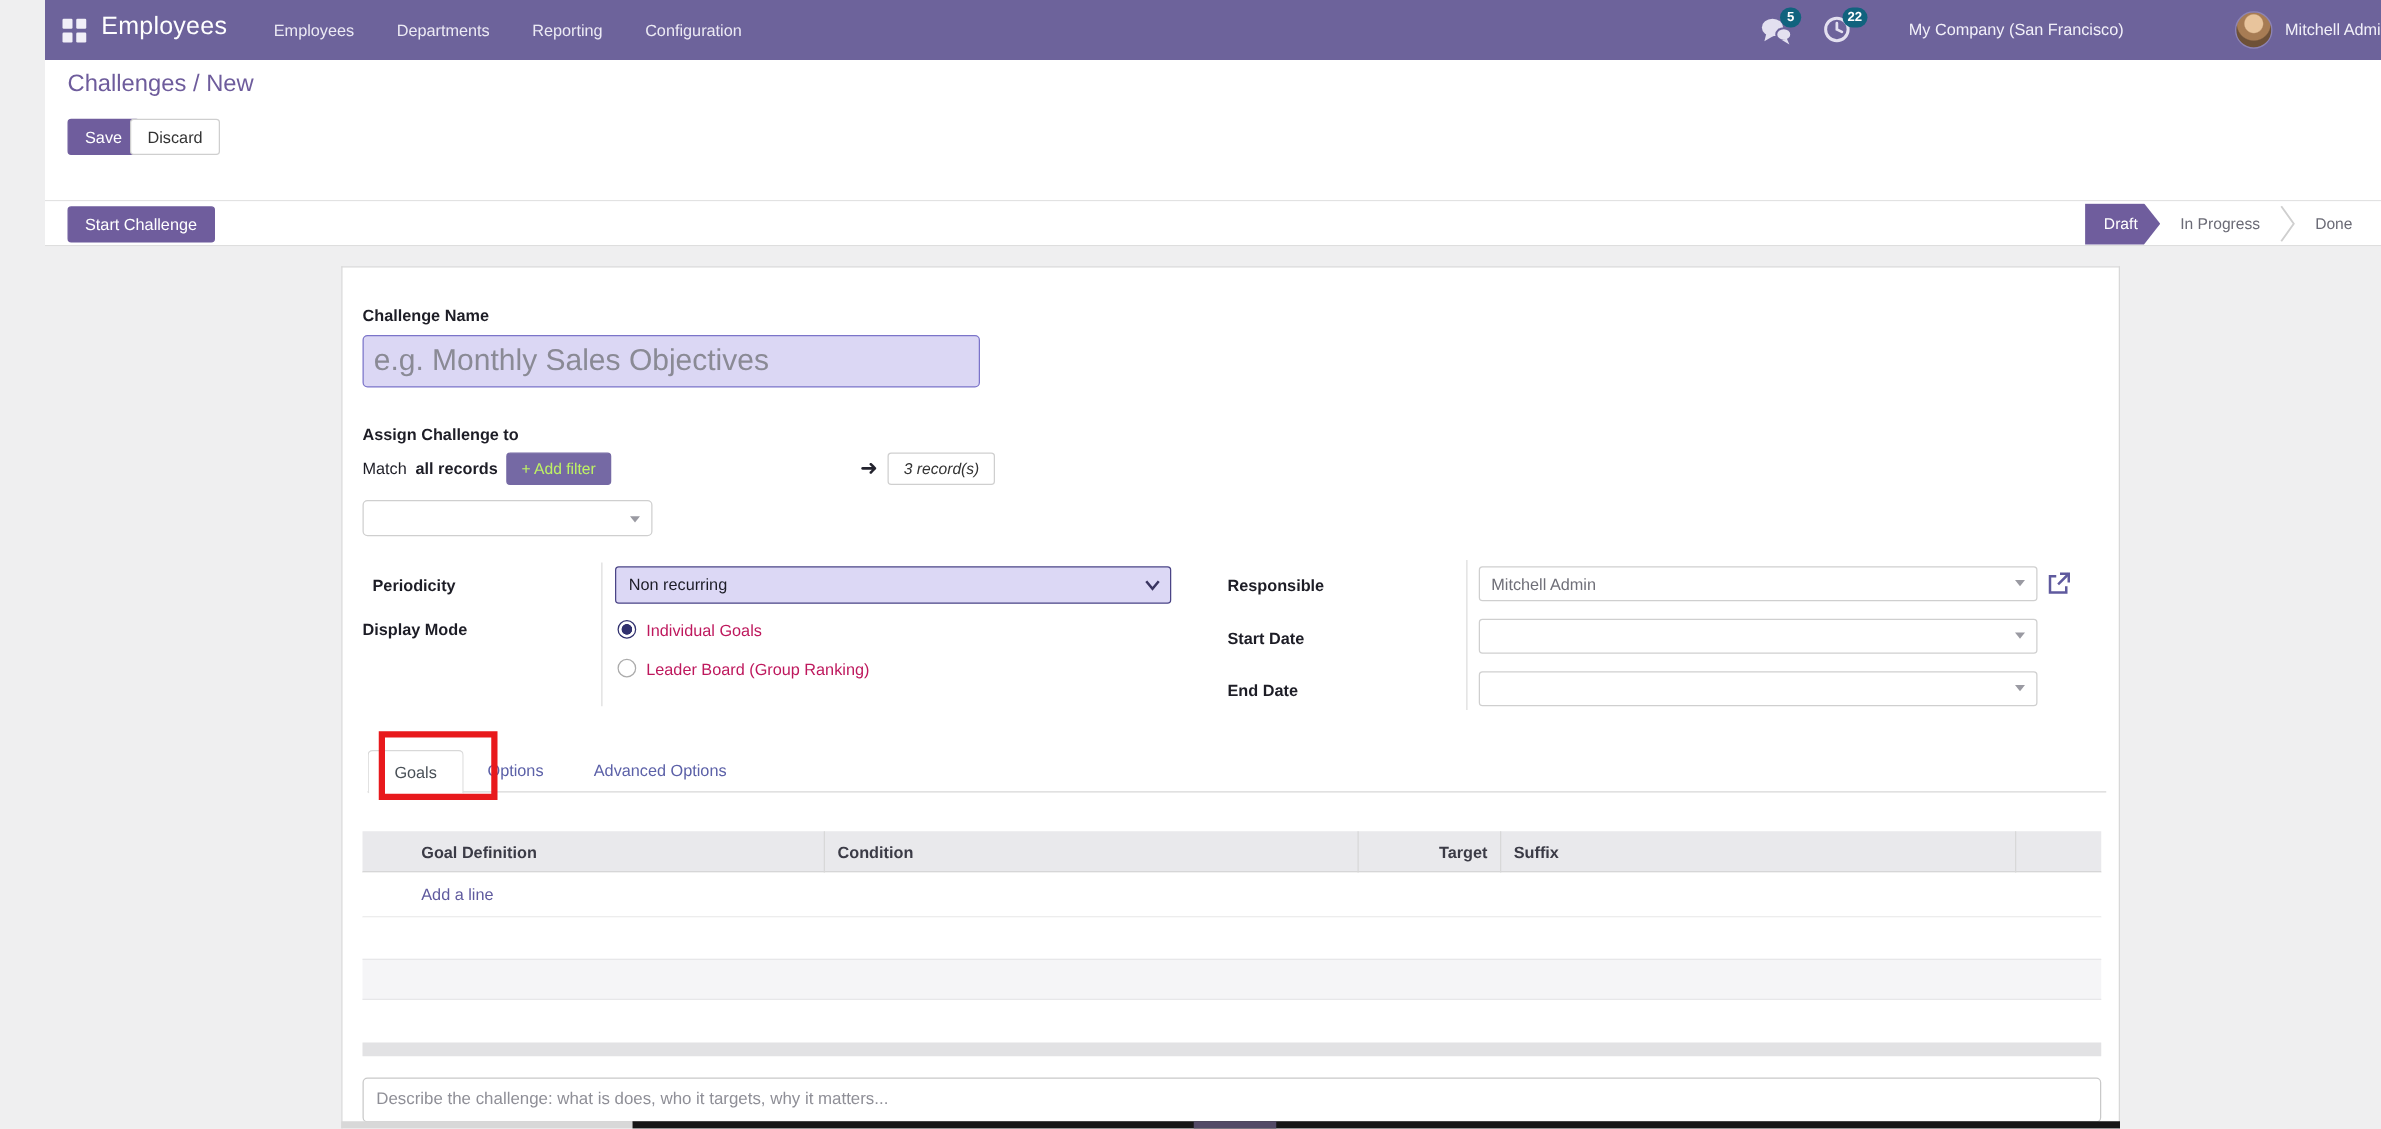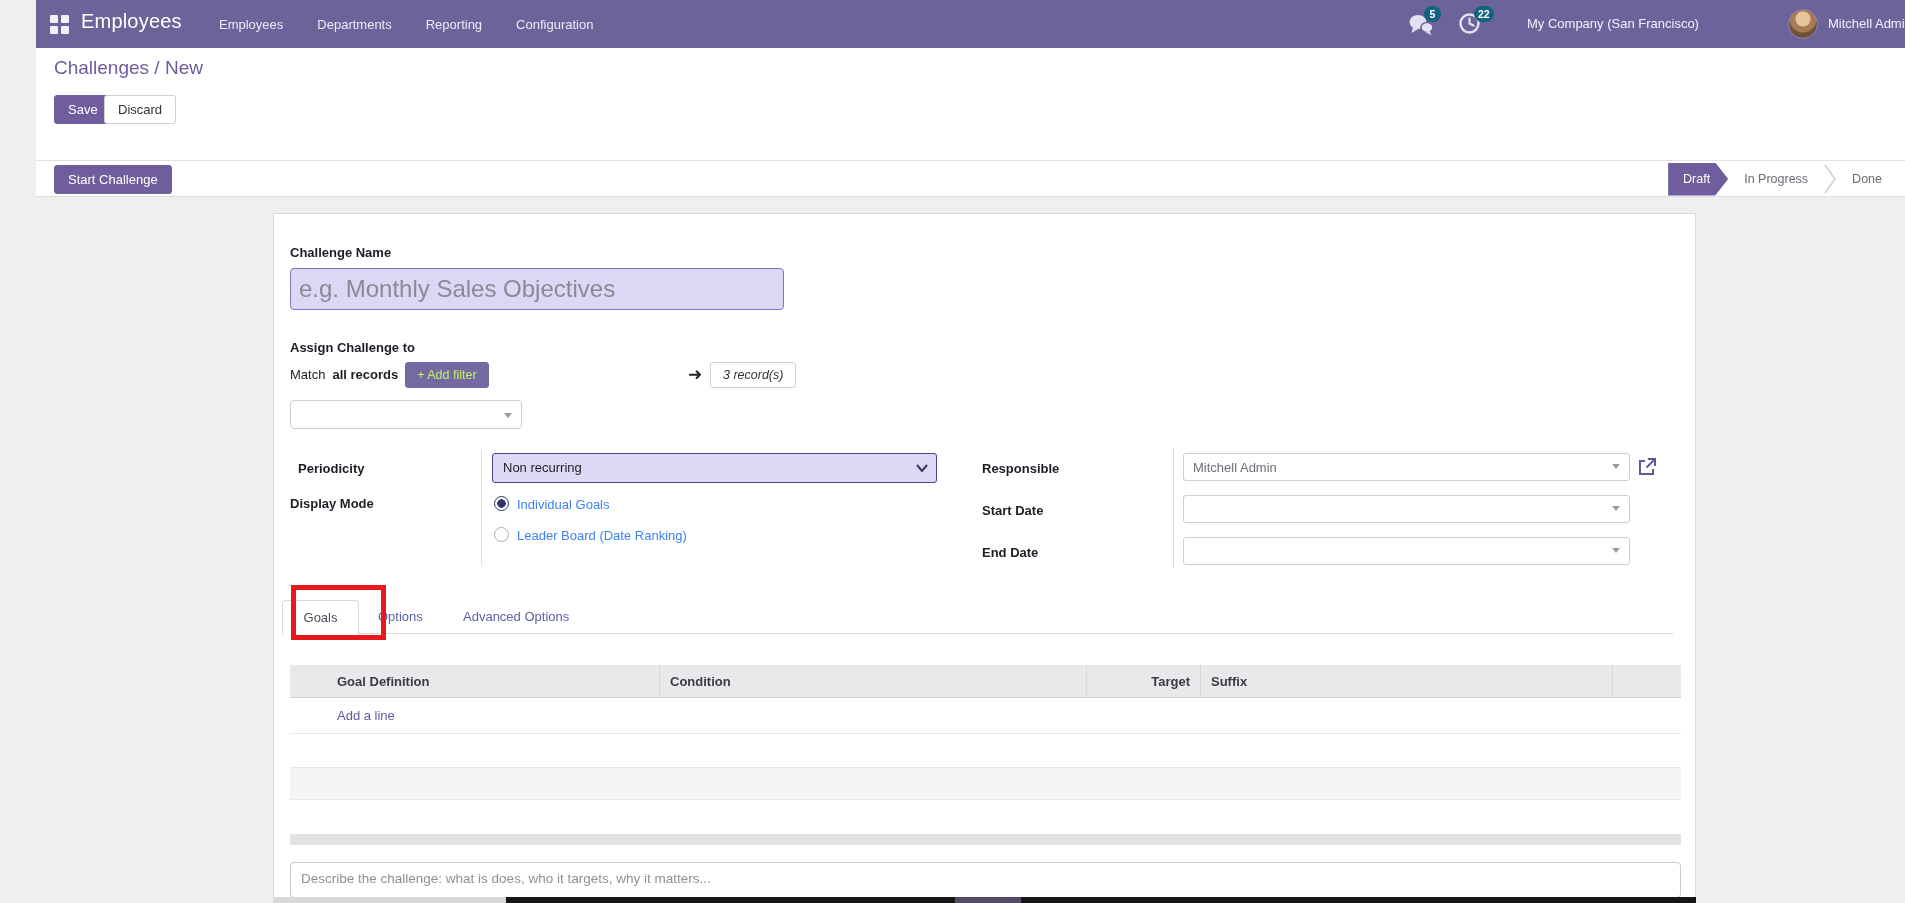--- a/index.html
+++ b/index.html
@@ -48,26 +48,26 @@
   .arrow-glyph { position:absolute; left:414px; top:150px; font-size:17px; color:#23232e; }
   .records-btn { position:absolute; left:436px; top:148px; padding:5px 12px; font-size:12.5px;font-style:italic; }
   .combo { position:absolute; background:#fff; border:1px solid #cfcfcf; border-radius:4px; }
   .caret { position:absolute; right:9px; top:50%; margin-top:-2px; width:0; height:0; border-left:4.5px solid transparent; border-right:4.5px solid transparent; border-top:5px solid #9a9aa2; }
   .vline { position:absolute; width:1px; background:#ddd; }
   .oselect { position:absolute; left:218px; top:239px; width:445px; height:30px; background:#dcd8f5; border:1px solid #4a4486; border-radius:3px; font-size:13px; color:#1c1c26; line-height:28px; padding:0 10px; cursor:pointer; }
   .oselect svg { position:absolute; right:8px; top:9px; }
   .radio { position:absolute; left:220px; width:15px; height:15px; border-radius:50%; cursor:pointer; }
   .radio.sel { border:1.5px solid #31316e; background:radial-gradient(circle, #31316e 0 4px, #fff 4.5px); }
   .radio.unsel { border:1px solid #ababab; background:#fff; }
-  .radio-label { position:absolute; left:243px; font-size:13px; color:#3b82f6; cursor:pointer; }
+  .radio-label { position:absolute; left:243px; font-size:13px; color:#be185d; cursor:pointer; }
   .rinput { position:absolute; left:909px; width:447px; height:28px; background:#fff; border:1px solid #cfcfcf; border-radius:3px; font-size:13px; color:#6f6f78; padding:0 22px 0 9px; font-family:"Liberation Sans",sans-serif; }
   .extlink { position:absolute; left:1362px; top:242px; width:22px; height:22px; cursor:pointer; }
 
   
-  .tabsbar { position:absolute; left:8px; top:386px; width:1391px; height:34px; border-bottom:1px solid #d8d8d8; }
+  .tabsbar { position:absolute; left:20px; top:386px; width:1391px; height:34px; border-bottom:1px solid #d8d8d8; }
   .tab-active { position:absolute; left:0; top:0; width:77px; height:35px; background:#fff; border:1px solid #d8d8d8; border-bottom:1px solid #fff; border-radius:4px 4px 0 0; font-size:13px; color:#495057; text-align:center; line-height:33px; cursor:pointer; }
   .tab-link { position:absolute; top:0; height:34px; line-height:33px; font-size:13px; color:#5c61a8; cursor:pointer; }
   .red-annotation { position:absolute; left:9px; top:-15px; width:95px; height:55px; border:5px solid #e8191c; pointer-events:none; z-index:30; }
 
   
   .gtable { position:absolute; left:16px; top:451px; width:1391px; }
   .gthead { display:flex; height:33px; background:#e9e9ec; border-bottom:1px solid #d0d0d0; align-items:center; font-size:13px; font-weight:bold; color:#3b3b46; }
   .gthead .c { height:33px; line-height:33px; border-right:1px solid #d8d8d8; padding:0 10px; overflow:hidden; }
   .c1 { width:370px; padding-left:47px !important; }
   .c2 { width:427px; }
@@ -181,21 +181,21 @@
       <span>Non recurring</span>
       <svg width="12" height="10" viewBox="0 0 12 10">
           <path d="M1 2 L6 8 L11 2" fill="none" stroke="#3a3560" stroke-width="2"></path>
         </svg>
     </div>
 
     <div class="flabel" style="left:16px; top:282px;">Display Mode</div>
     <span class="radio sel" style="top:282px;"></span>
     <span class="radio-label" style="top:283px;">Individual Goals</span>
     <span class="radio unsel" style="top:313px;"></span>
-    <span class="radio-label" style="top:314px;">Leader Board (Date Ranking)</span>
+    <span class="radio-label" style="top:314px;">Leader Board (Group Ranking)</span>
 
     <div class="vline" style="left:899px; top:234px; height:120px;"></div>
     <div class="flabel" style="left:708px; top:247px;">Responsible</div>
     <div style="position:relative;">
       <input class="rinput" style="top: 239px;" type="text" value="Mitchell Admin">
       <span class="caret" style="left:1338px; right:auto; top:252px;"></span>
     </div>
     <div class="extlink">
       <svg width="22" height="22" viewBox="0 0 22 22">
         <path d="M9 5 H4 V18 H17 V13" fill="none" stroke="#5f5a9e" stroke-width="2"></path>

